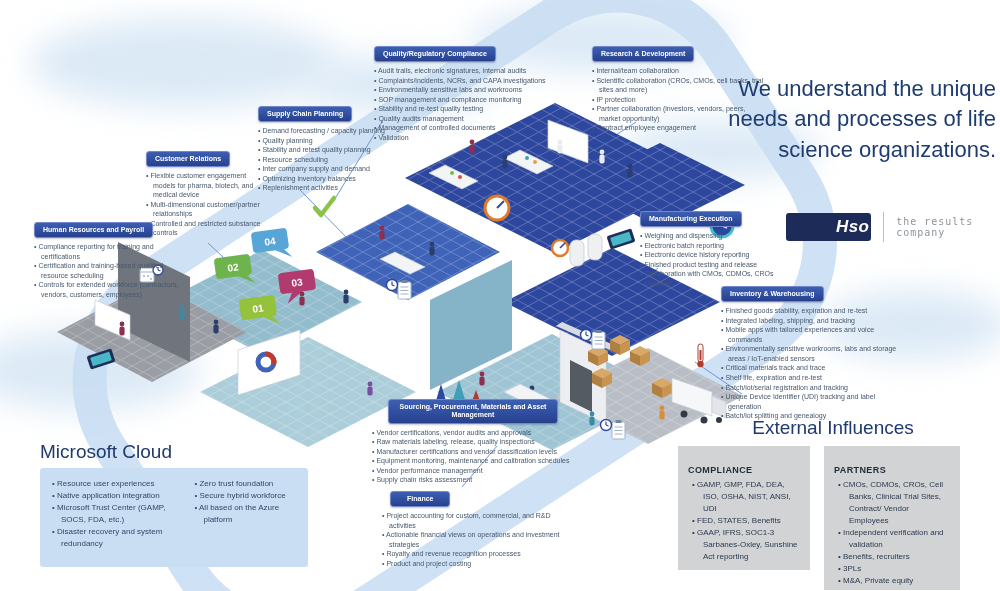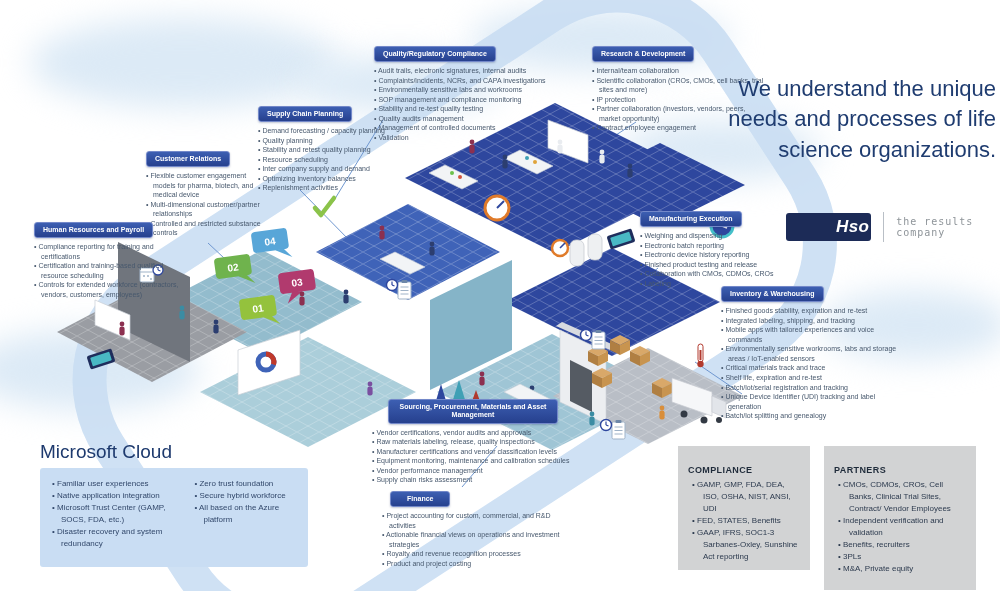--- a/index.html
+++ b/index.html
@@ -465,41 +465,42 @@
     <div class="box">
       <span>Hso</span>
     </div>
     <div class="div"></div>
     <span class="tag">the results company</span>
   </div>
 
   <div class="section-title" style="left:40px;top:441px;">Microsoft Cloud</div>
   <div class="mc-box">
     <ul style="width:138px;">
-        <li>Familiar user experiences</li>
+        <li>Resource user experiences</li>
         <li>Native application integration</li>
         <li>Microsoft Trust Center (GAMP, SOCS, FDA, etc.)</li>
         <li>Disaster recovery and system redundancy</li>
       </ul>
     <ul style="width:110px;">
         <li>Zero trust foundation</li>
         <li>Secure hybrid workforce</li>
         <li>All based on the Azure platform</li>
       </ul>
   </div>
 
+  <div class="section-title" style="left:690px;top:417px;width:286px;text-align:center;">External Influences</div>
   <div class="gray-box" style="left:678px;top:446px;width:132px;height:124px;">
     <h4>COMPLIANCE</h4>
     <ul>
         <li>GAMP, GMP, FDA, DEA, ISO, OSHA, NIST, ANSI, UDI</li>
         <li>FED, STATES, Benefits</li>
         <li>GAAP, IFRS, SOC1-3 Sarbanes-Oxley, Sunshine Act reporting</li>
       </ul>
   </div>
-  <div class="gray-box" style="left:824px;top:446px;width:152px;height:144px;">
+  <div class="gray-box" style="left:824px;top:446px;width:136px;height:144px;">
     <h4>PARTNERS</h4>
     <ul>
         <li>CMOs, CDMOs, CROs, Cell Banks, Clinical Trial Sites, Contract/ Vendor Employees</li>
         <li>Independent verification and validation</li>
         <li>Benefits, recruiters</li>
         <li>3PLs</li>
         <li>M&amp;A, Private equity</li>
       </ul>
   </div>
 

